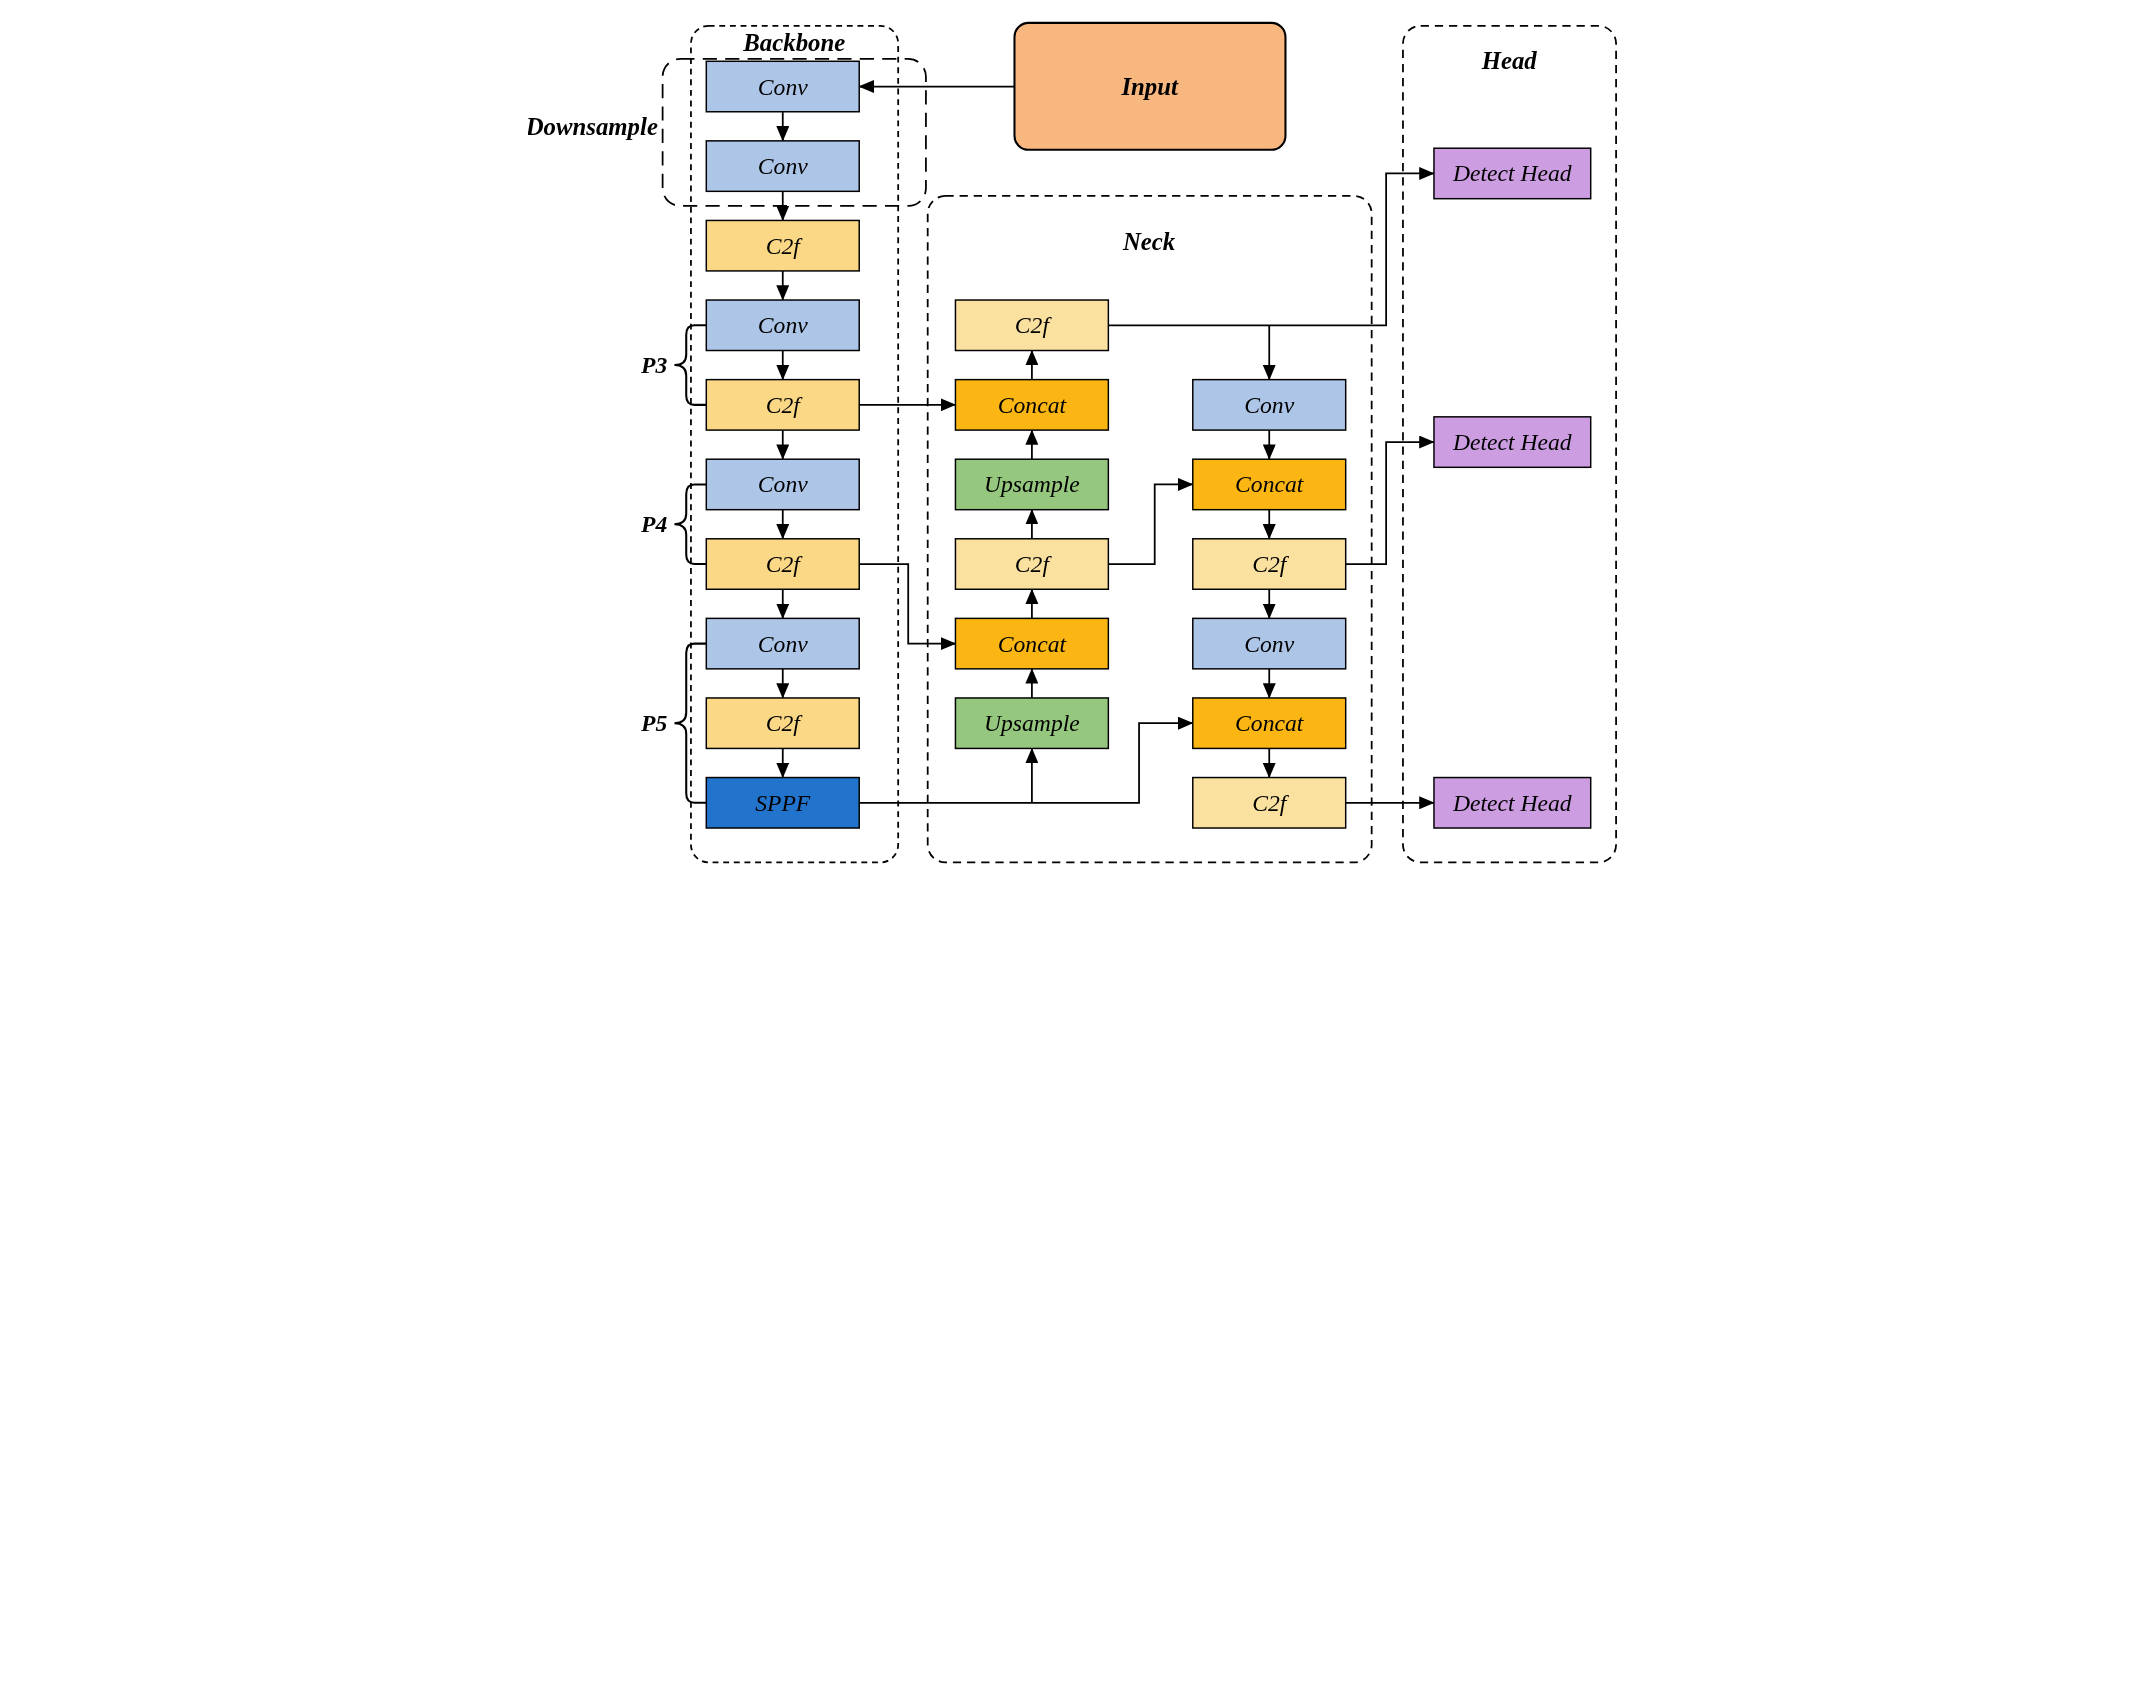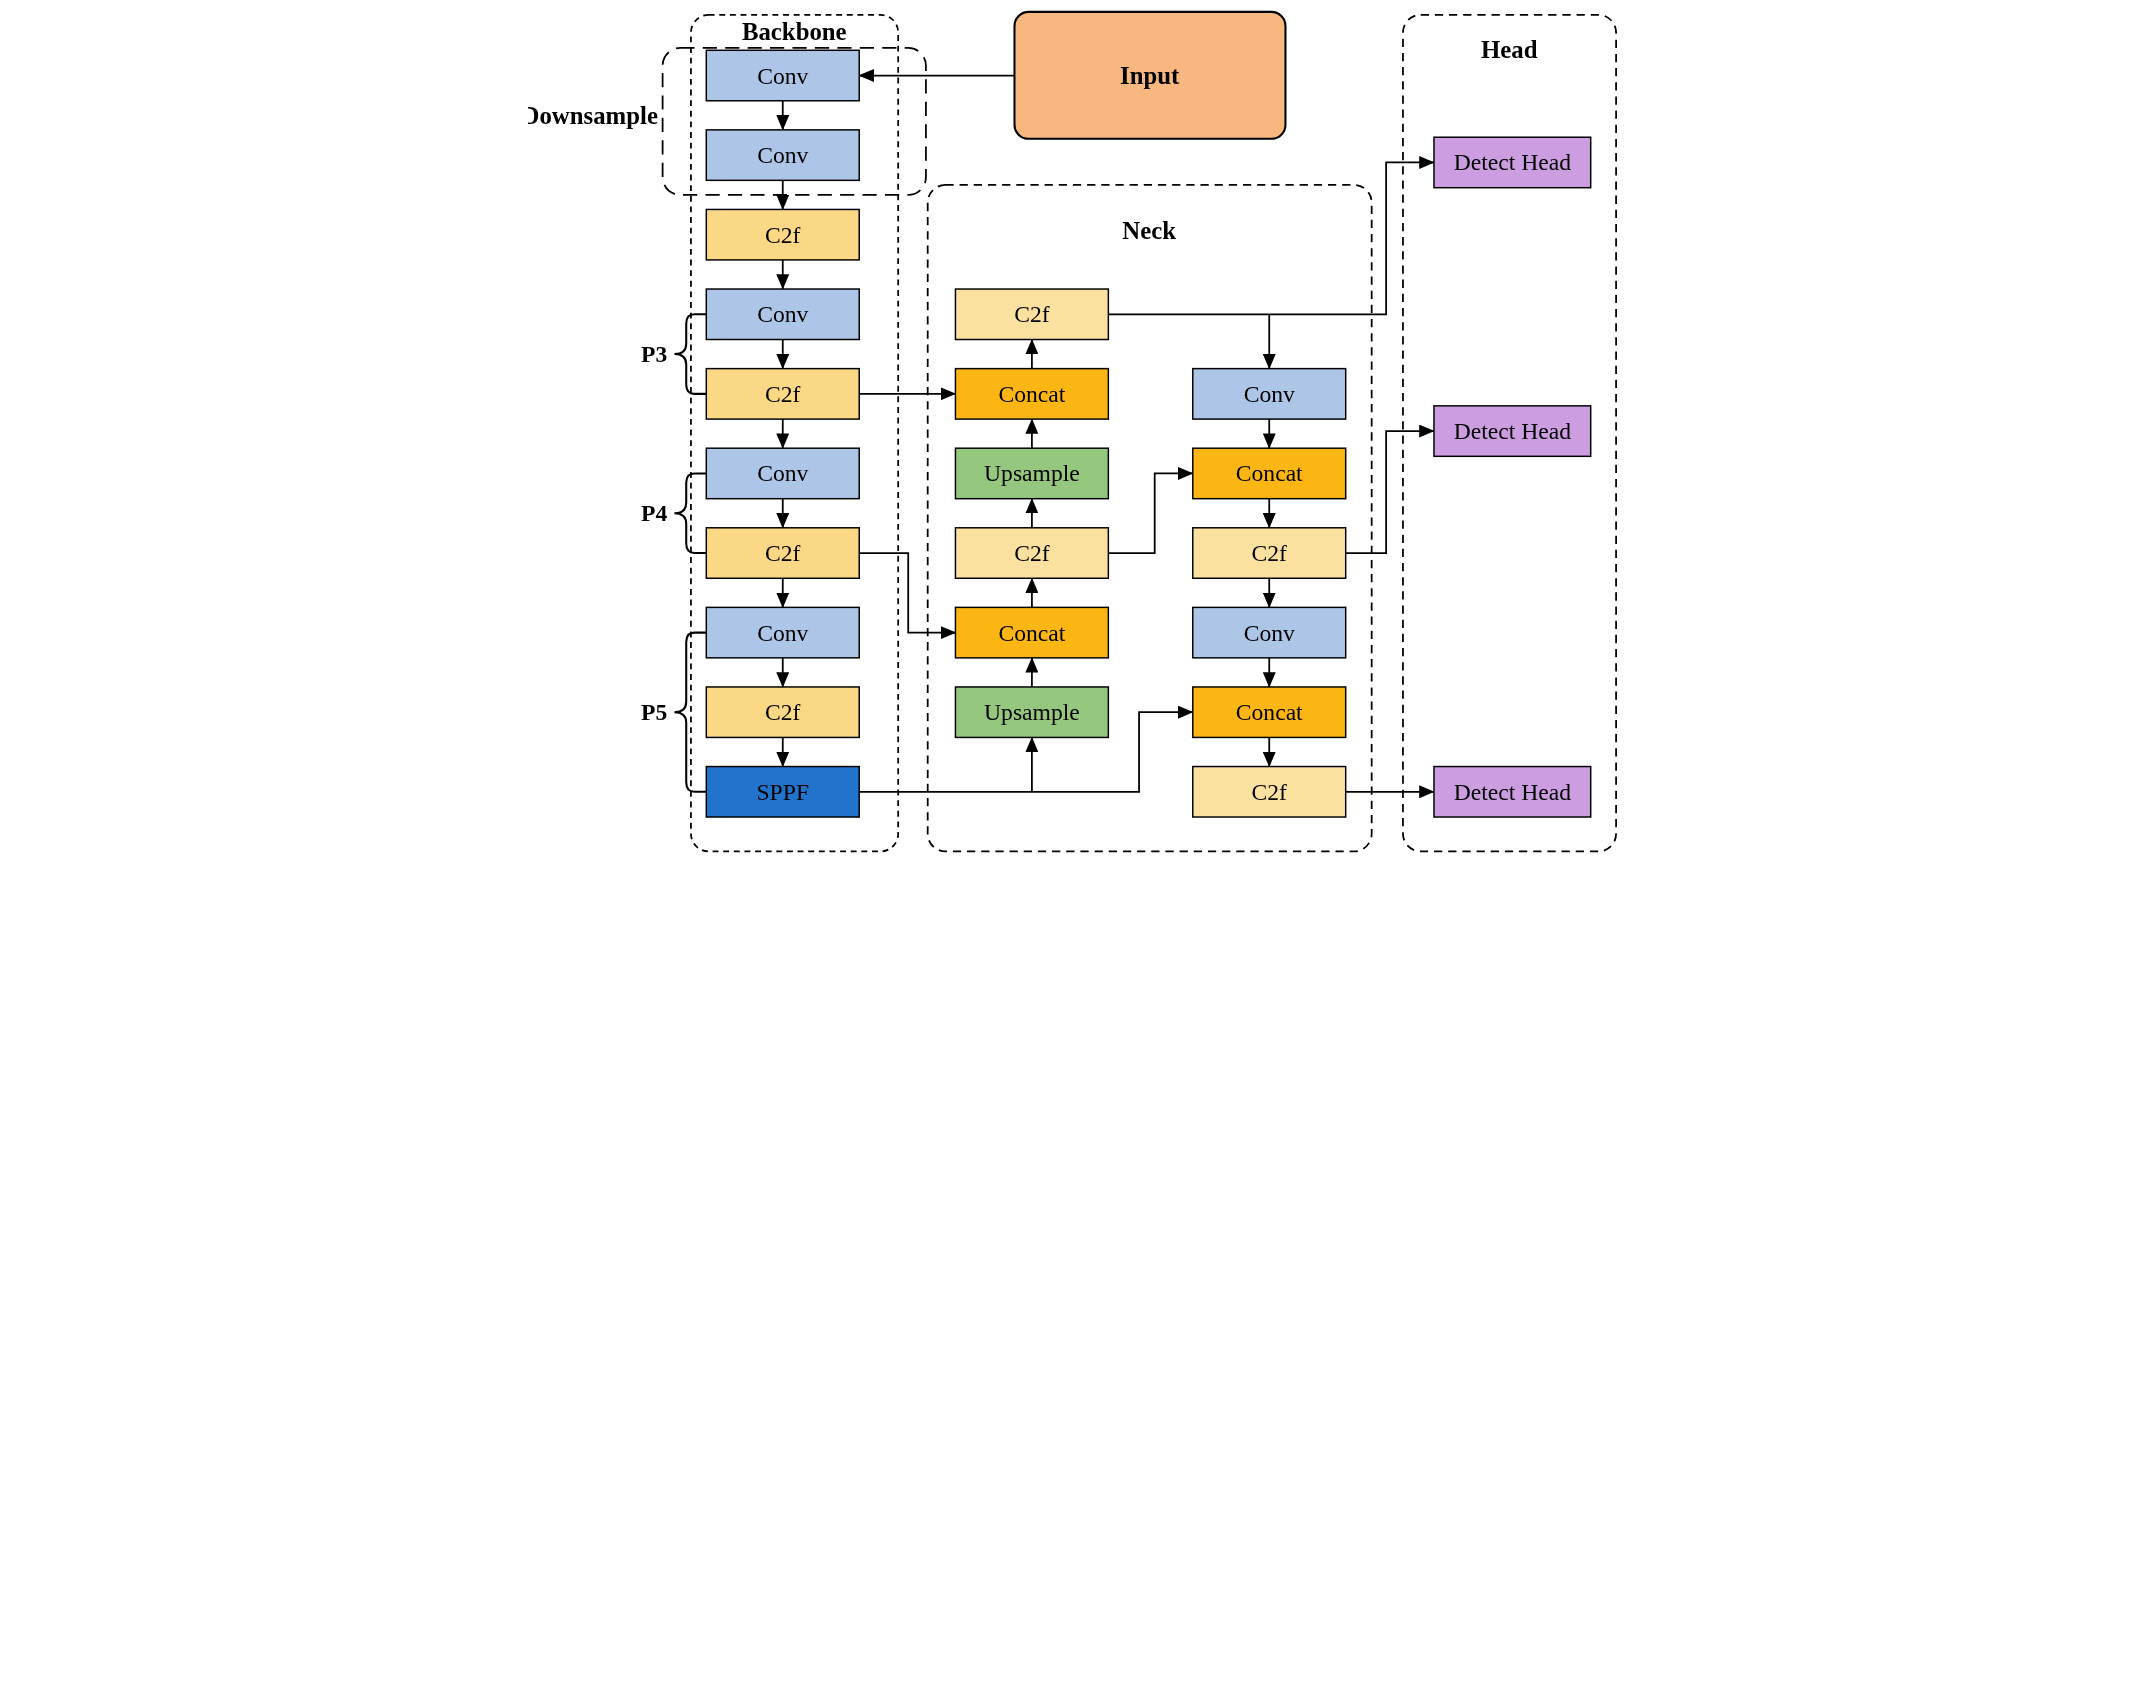--- a/index.html
+++ b/index.html
@@ -1,16 +1,16 @@
 <!DOCTYPE html>
 <html style="font-size:9.4px"><head>
 <meta charset="utf-8">
 <style>
   html,body{margin:0;padding:0;background:#ffffff;}
-  .canvas{width:100%;max-width:1094px;margin:6px auto;}
+  .canvas{width:100%;max-width:1094px;margin:17px auto;font-style:italic;}
   svg{display:block;width:100%;height:auto;font-family:"Liberation Serif","DejaVu Serif",serif;}
   text{fill:#000;}
   .blk-label{font-size:40px;}
   .section-label{font-size:42px;font-weight:bold;}
   .side-label{font-size:40px;font-weight:bold;}
   .container-box{fill:none;stroke:#000;stroke-width:3;}
   .edge{fill:none;stroke:#000;stroke-width:3;}
   .brace{fill:none;stroke:#000;stroke-width:3.5;}
 </style>
 </head>

